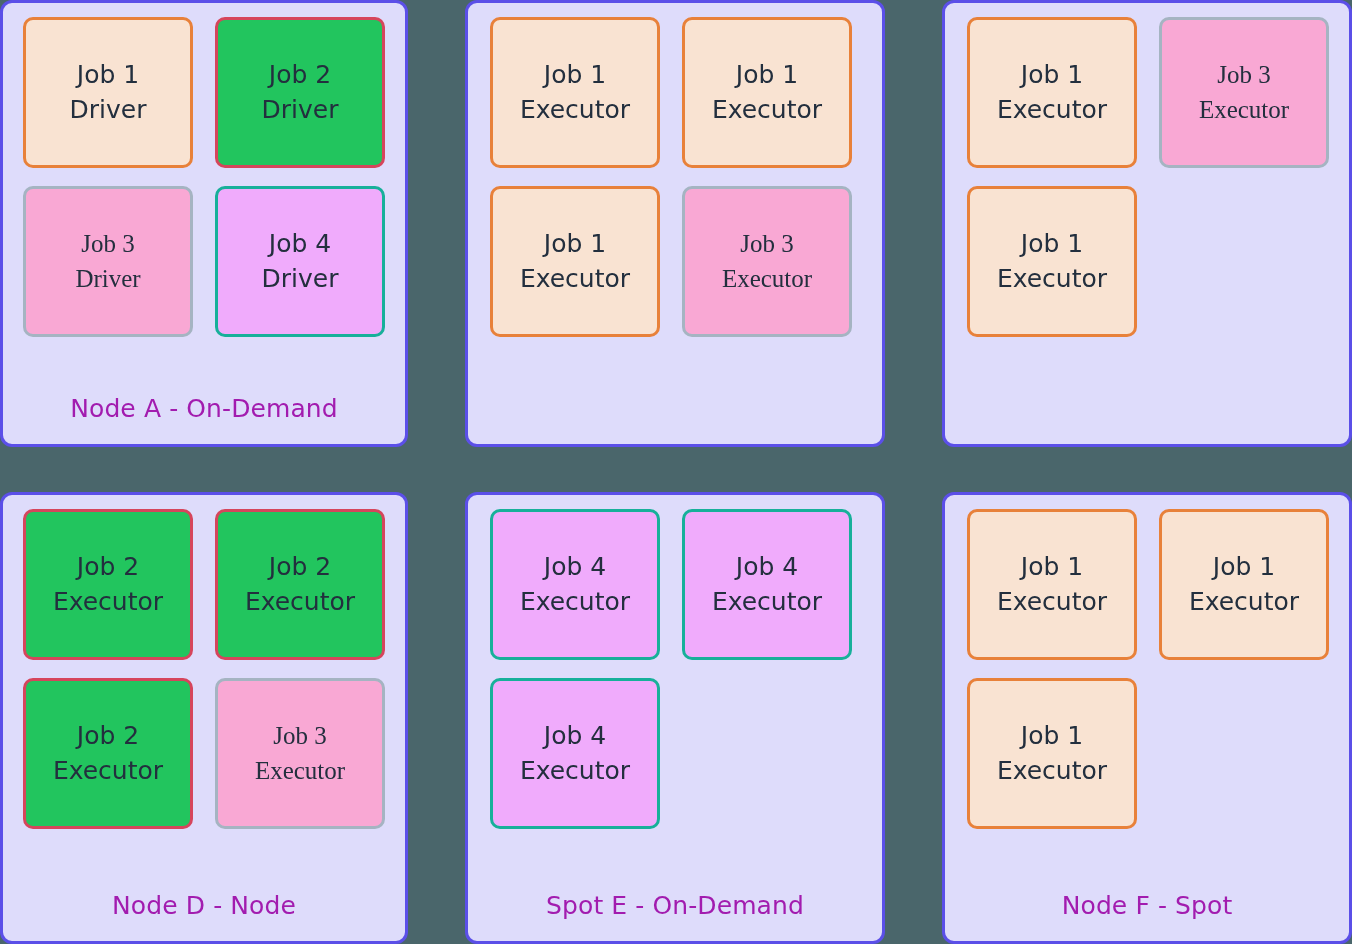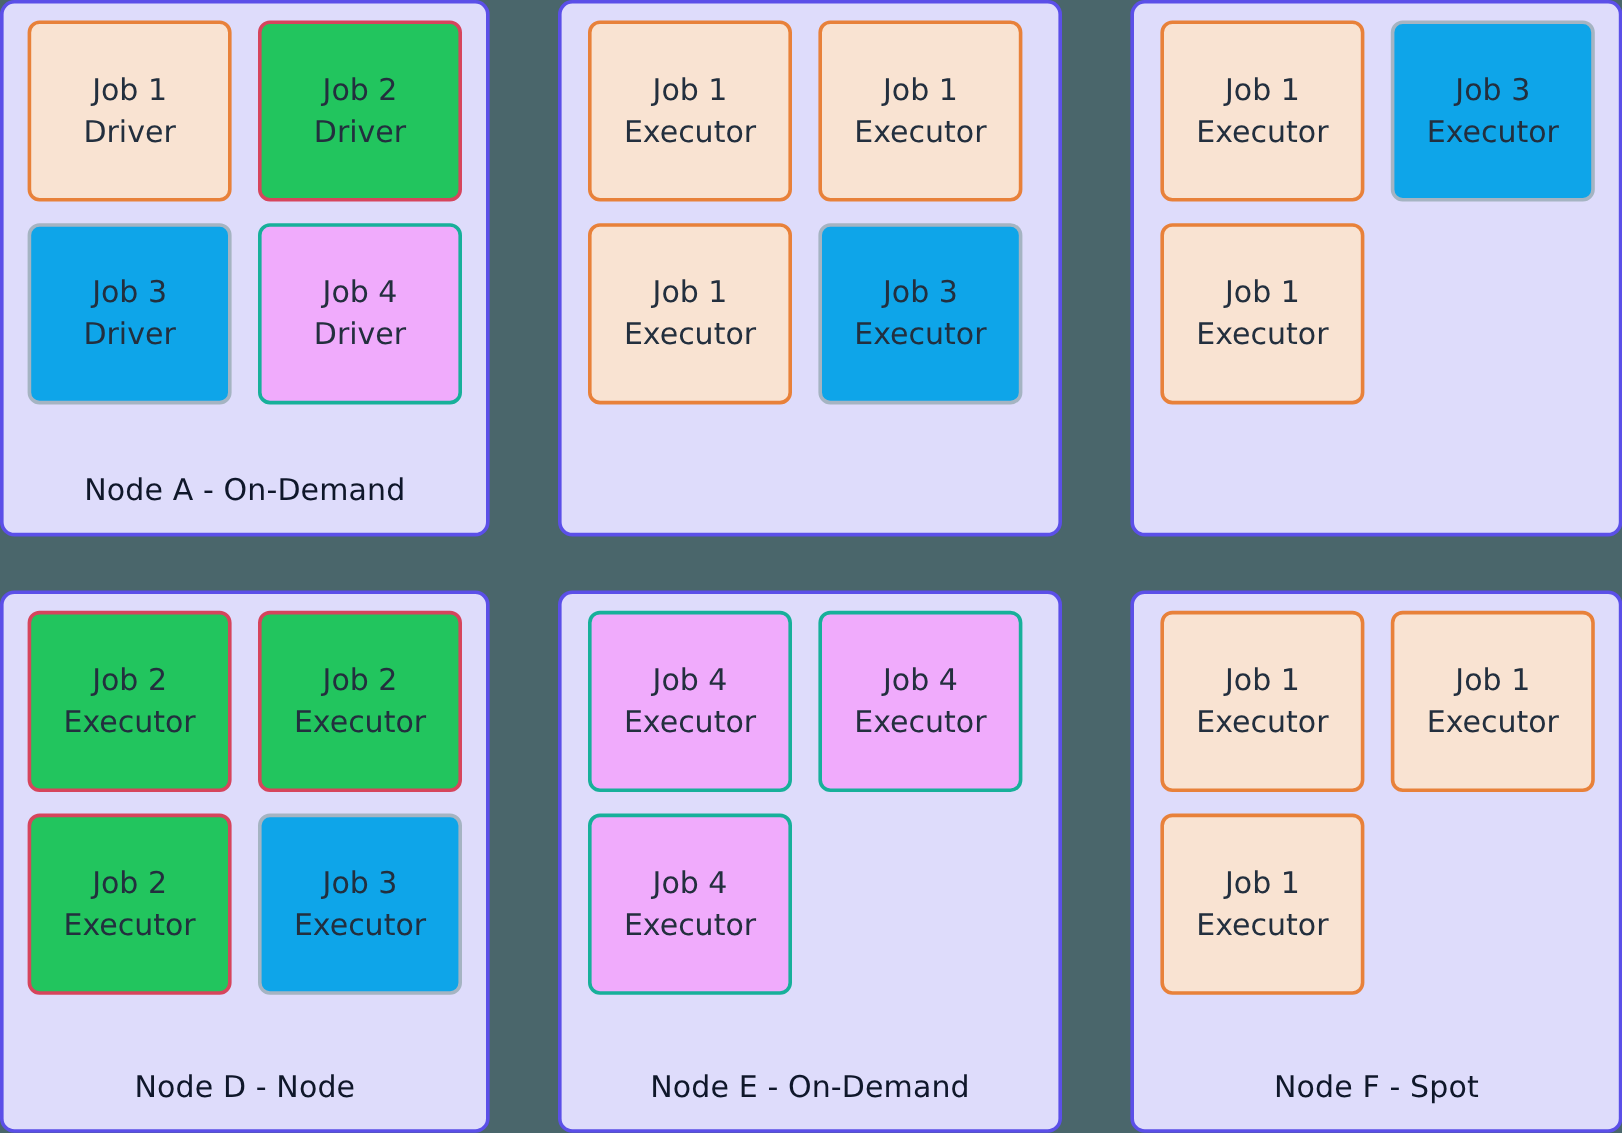--- a/index.html
+++ b/index.html
@@ -49,21 +49,21 @@
   }
 
   .node-label {
     position: absolute;
     left: 0;
     right: 0;
     bottom: 20px;
     text-align: center;
     font-size: 25px;
     line-height: 30px;
-    color: #0f172a;
+    color: #a21caf;
     letter-spacing: 0.1px;
     white-space: nowrap;
   }
 
   
   .card {
     box-sizing: border-box;
     width: 170px;
     height: 151px;
     border-radius: 10px;
@@ -81,21 +81,21 @@
   }
   .card .ln {
     display: block;
     white-space: nowrap;
   }
 
   
   .card.orange  { border-color: #e8813a; background: #f9e3d2; }
   .card.crimson { border-color: #d6455c; background: #22c55e; }
   .card.teal    { border-color: #17b09a; background: #f0abfc; }
-  .card.grey    { border-color: #a5b4c2; background: #0ea5e9; border-width: 3px; }
+  .card.grey    { border-color: #a5b4c2; background: #f9a8d4; border-width: 3px; font-family: Liberation Serif, serif; }
 
   
   
   .node.n-a .node-slots,
   .node.n-d .node-slots { padding-left: 20px; column-gap: 22px; padding-top: 14px; }
 
   
   .node.n-b .node-slots,
   .node.n-e .node-slots { padding-left: 22px; column-gap: 22px; padding-top: 14px; }
 
@@ -193,21 +193,21 @@
         </div>
         <div class="card teal">
           <span class="ln">Job 4</span>
           <span class="ln">Executor</span>
         </div>
         <div class="card teal">
           <span class="ln">Job 4</span>
           <span class="ln">Executor</span>
         </div>
       </div>
-      <div class="node-label">Node E - On-Demand</div>
+      <div class="node-label">Spot E - On-Demand</div>
     </div>
     <div class="node n-f" style="grid-area: 3 / 5;">
       <div class="node-slots">
         <div class="card orange">
           <span class="ln">Job 1</span>
           <span class="ln">Executor</span>
         </div>
         <div class="card orange">
           <span class="ln">Job 1</span>
           <span class="ln">Executor</span>

